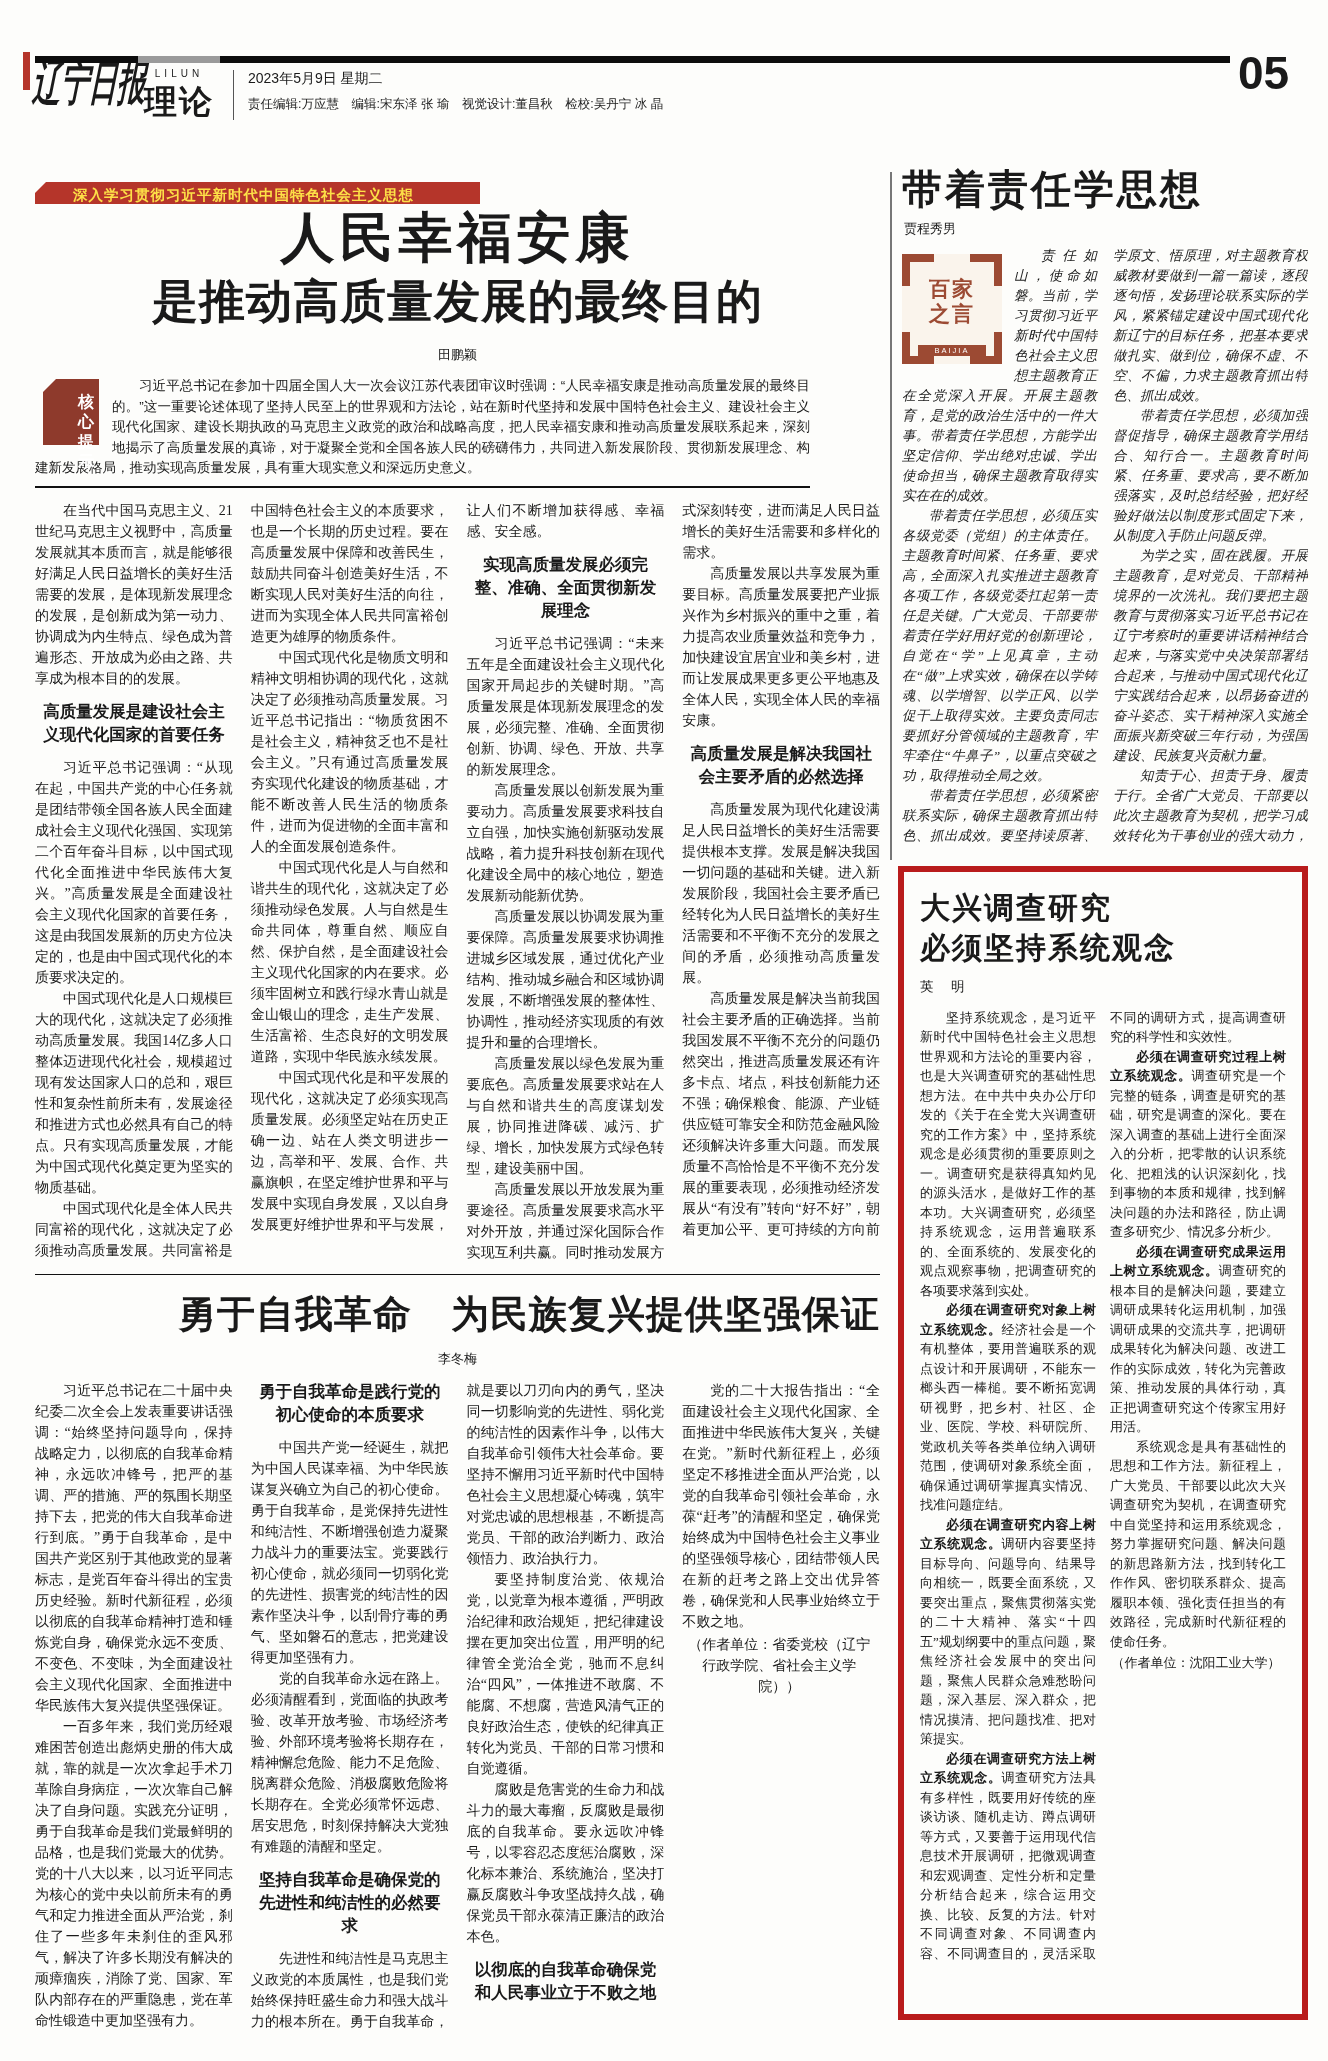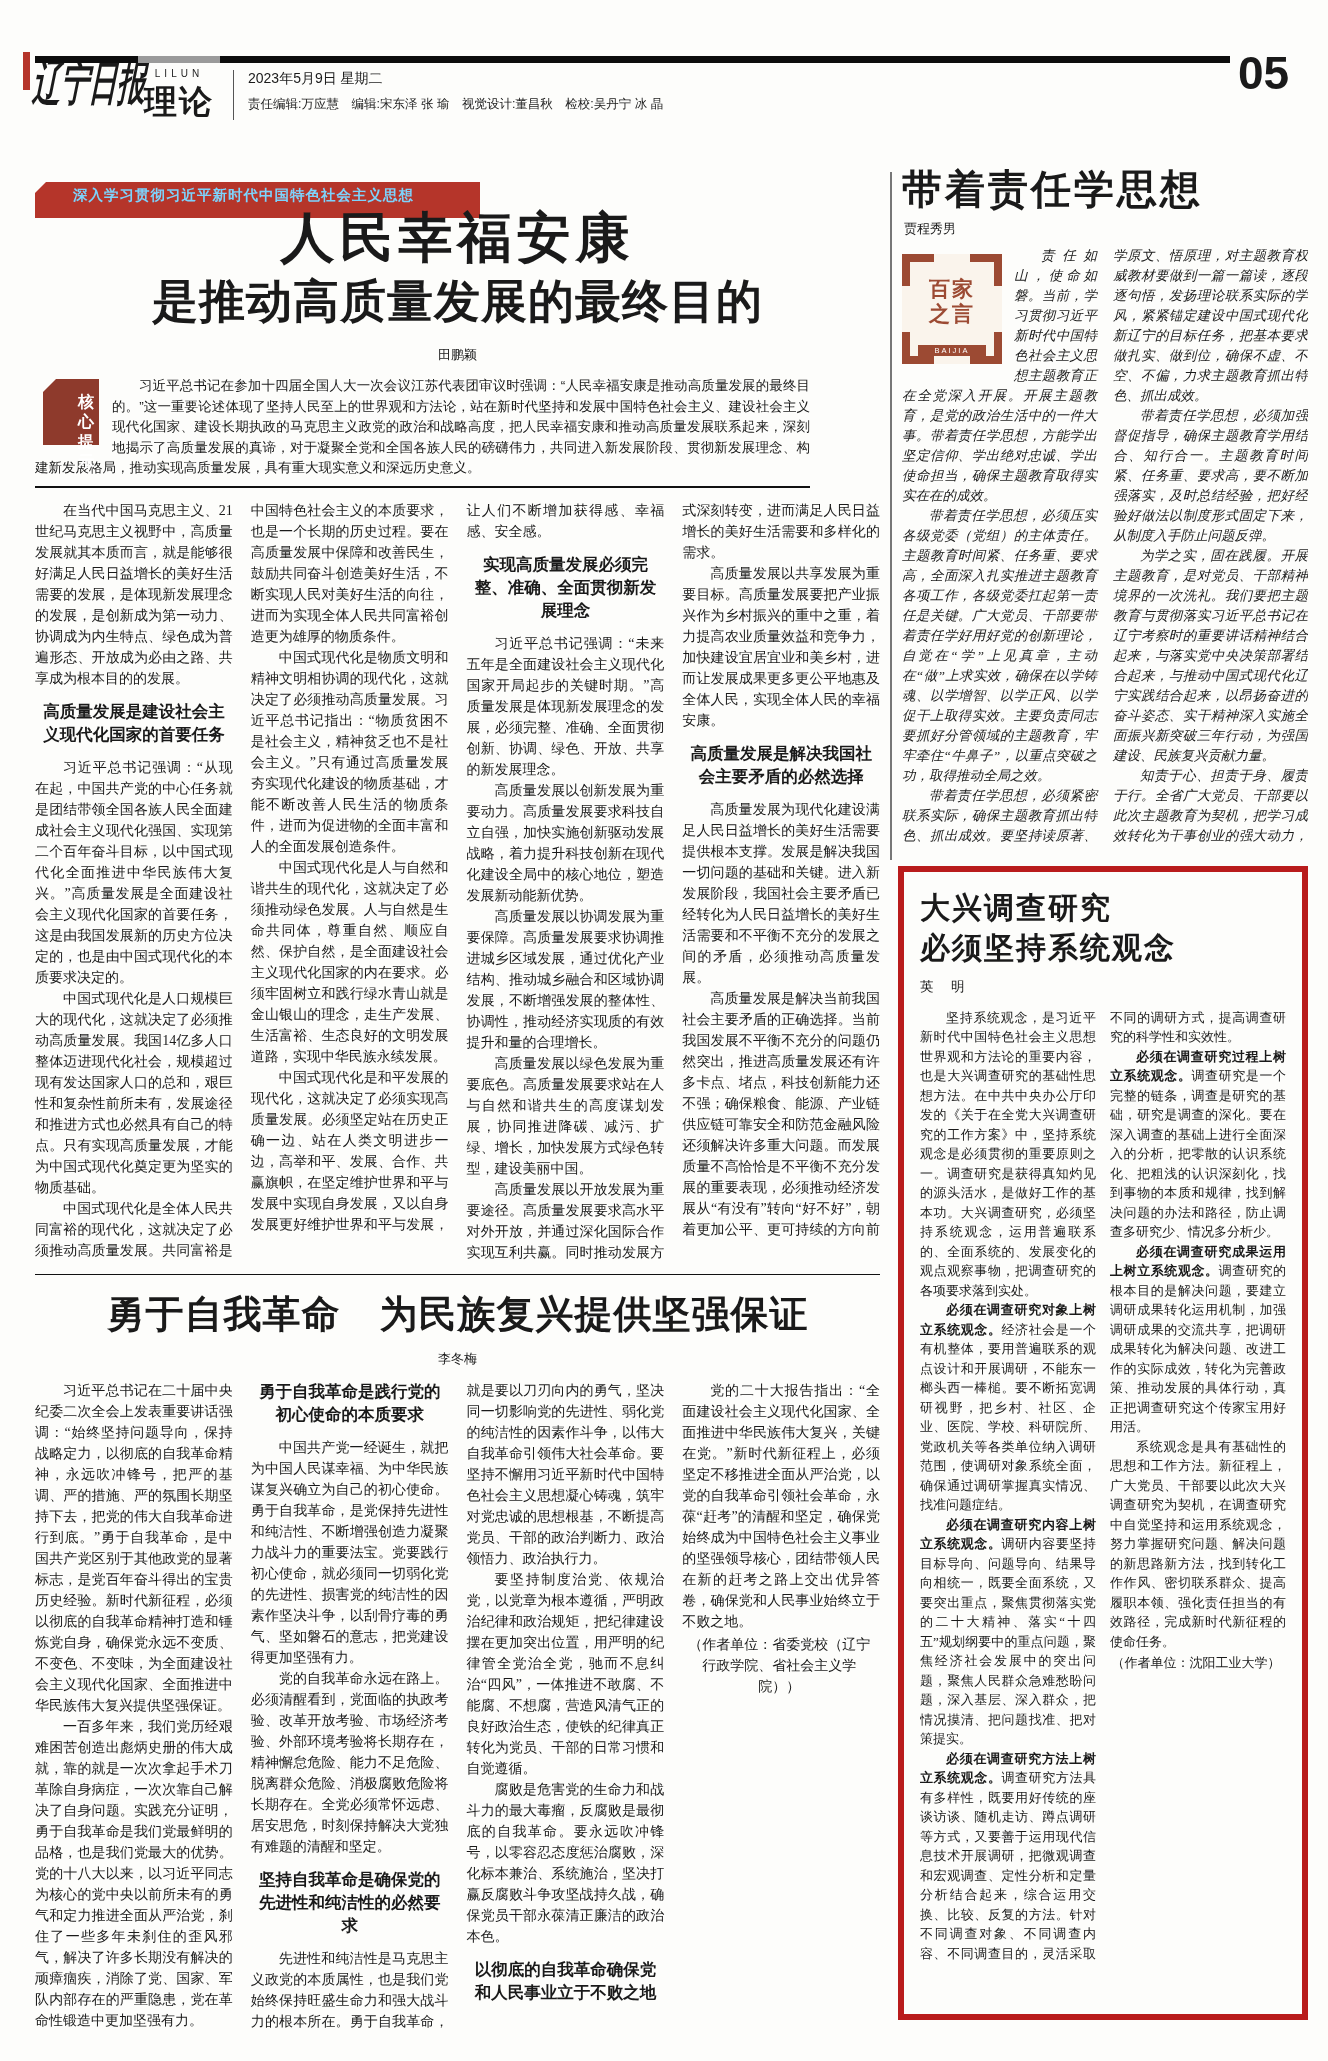--- a/index.html
+++ b/index.html
@@ -15,40 +15,40 @@
   .top-bar{left:35px;top:56px;width:1195px;height:7px;background:#0d0d0d;}
   .top-bar-gray{left:138px;top:56px;width:82px;height:7px;background:#9a9a9a;}
   .section-box{left:138px;top:68px;width:82px;text-align:center;font-family:"Liberation Sans",sans-serif;}
   .section-en{font-size:10px;letter-spacing:4px;color:#222;}
   .section-cn{font-size:33px;font-weight:bold;letter-spacing:2px;margin-top:1px;}
   .mast-rule{left:233px;top:70px;width:1px;height:50px;background:#555;}
   .mast-date{left:248px;top:70px;font:14px/1.2 "Liberation Sans",sans-serif;}
   .mast-staff{left:248px;top:97px;font:12.5px/1.2 "Liberation Sans",sans-serif;color:#222;text-align:center;}
   .page-num{left:1238px;top:50px;font:bold 46px/1 "Liberation Sans",sans-serif;}
   
-  .eyebrow{left:35px;top:182px;width:407px;height:36px;background:#b5352a;color:#7dd3fc;
+  .eyebrow{left:35px;top:182px;width:407px;height:22px;background:#b5352a;color:#fde047;
     font:bold 14.5px/26px "Liberation Sans",sans-serif;padding-left:38px;letter-spacing:1px;}
   .eyebrow:before{content:'';position:absolute;left:0;top:0;border-top:11px solid #fdfdfb;border-right:11px solid transparent;}
   .lead-title1{left:35px;top:208px;width:845px;text-align:center;
     font:bold 54px/1.1 "Liberation Sans",sans-serif;letter-spacing:5px;}
   .lead-title2{left:35px;top:276px;width:845px;text-align:center;
     font:bold 46px/1.1 "Liberation Sans",sans-serif;letter-spacing:1px;}
   .lead-byline{left:35px;top:348px;width:845px;text-align:center;font:13px/1 "Liberation Sans",sans-serif;}
   .core-tip{left:35px;top:376px;width:775px;height:102px;font:13.5px/20.5px "Liberation Sans",sans-serif;
     text-align:justify;overflow:hidden;}
   .core-icon{float:left;width:56px;height:66px;background:#8e3a2c;color:#fff;margin:3px 13px 2px 8px;
     text-align:center;font:bold 16px/20px "Liberation Sans",sans-serif;padding-top:13px;box-sizing:border-box;position:relative;padding-left:30px;}
   .core-icon:before{content:'';position:absolute;top:0;left:0;border-top:13px solid #fdfdfb;border-right:13px solid transparent;}
   .core-text{text-indent:2em;margin:0;}
   .rule1{left:35px;top:486px;width:775px;height:2px;background:#111;}
   .main-body{left:35px;top:500px;width:845px;height:766px;column-count:4;column-gap:18px;column-fill:auto;
     font-size:14px;line-height:21px;text-align:justify;overflow:hidden;}
   .divider2{left:35px;top:1274px;width:845px;height:1px;background:#111;}
   
-  .a2-title{left:35px;top:1292px;width:845px;text-align:center;font:bold 38px/1.2 "Liberation Sans",sans-serif;letter-spacing:1px;}
+  .a2-title{left:35px;top:1292px;width:845px;text-align:right;font:bold 38px/1.2 "Liberation Sans",sans-serif;letter-spacing:1px;}
   .a2-byline{left:35px;top:1352px;width:845px;text-align:center;font:13px/1 "Liberation Sans",sans-serif;}
   .a2-body{left:35px;top:1380px;width:845px;height:662px;column-count:4;column-gap:18px;column-fill:auto;
     font-size:14px;line-height:21px;text-align:justify;overflow:hidden;}
   
   .v-rule{left:890px;top:172px;width:2px;height:688px;background:#777;}
   .a3-title{left:902px;top:168px;width:406px;font:bold 40px/1.1 "Liberation Serif",serif;letter-spacing:3px;}
   .a3-byline{left:904px;top:222px;font:13px/1 "Liberation Sans",sans-serif;}
   .a3-cols{left:902px;top:246px;width:406px;height:614px;column-count:2;column-gap:16px;column-fill:auto;
     font-size:13.5px;line-height:20px;text-align:justify;overflow:hidden;font-style:italic;}
   .a3-cols p{font-style:italic;}

